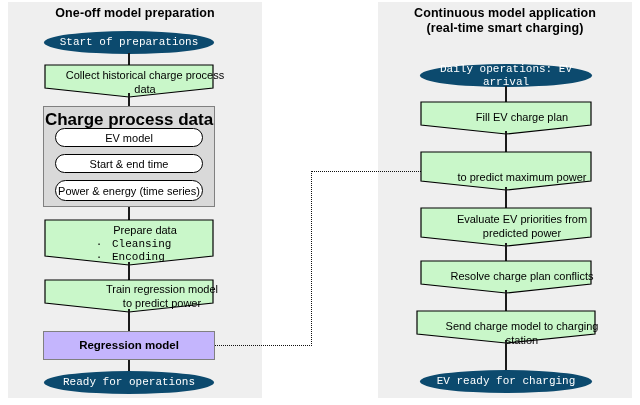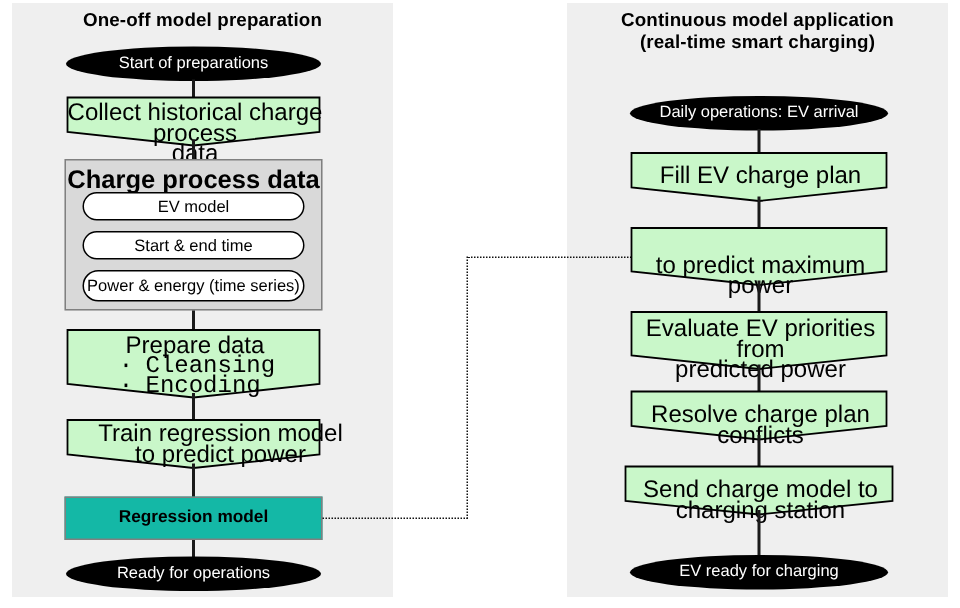--- a/index.html
+++ b/index.html
@@ -47,47 +47,48 @@
     display: flex;
     align-items: center;
     justify-content: center;
     text-align: center;
     font-size: 11px;
     line-height: 13px;
   }
 
   
   .term {
-    background: #000000;
+    background: #0c4a6e;
     color: #ffffff;
     border-radius: 50%;
+    font-family: Liberation Mono, monospace;
   }
 
   
   .proc-wrap {
     position: absolute;
   }
   .proc-wrap svg {
     position: absolute;
     left: 0; top: 0;
     display: block;
   }
   .proc-label {
     position: absolute;
-    left: 1px;
+    left: 16px;
     width: 100%;
     text-align: center;
-    font-size: 16px;
+    font-size: 11px;
     line-height: 13.5px;
     color: #000;
   }
 
   
   .store {
-    background: #14b8a6;
+    background: #c4b5fd;
     border: 1px solid #808080;
     font-weight: bold;
     font-size: 11.5px;
     color: #000;
   }
 
   
   .group-box {
     position: absolute;
     background: #d9d9d9;

